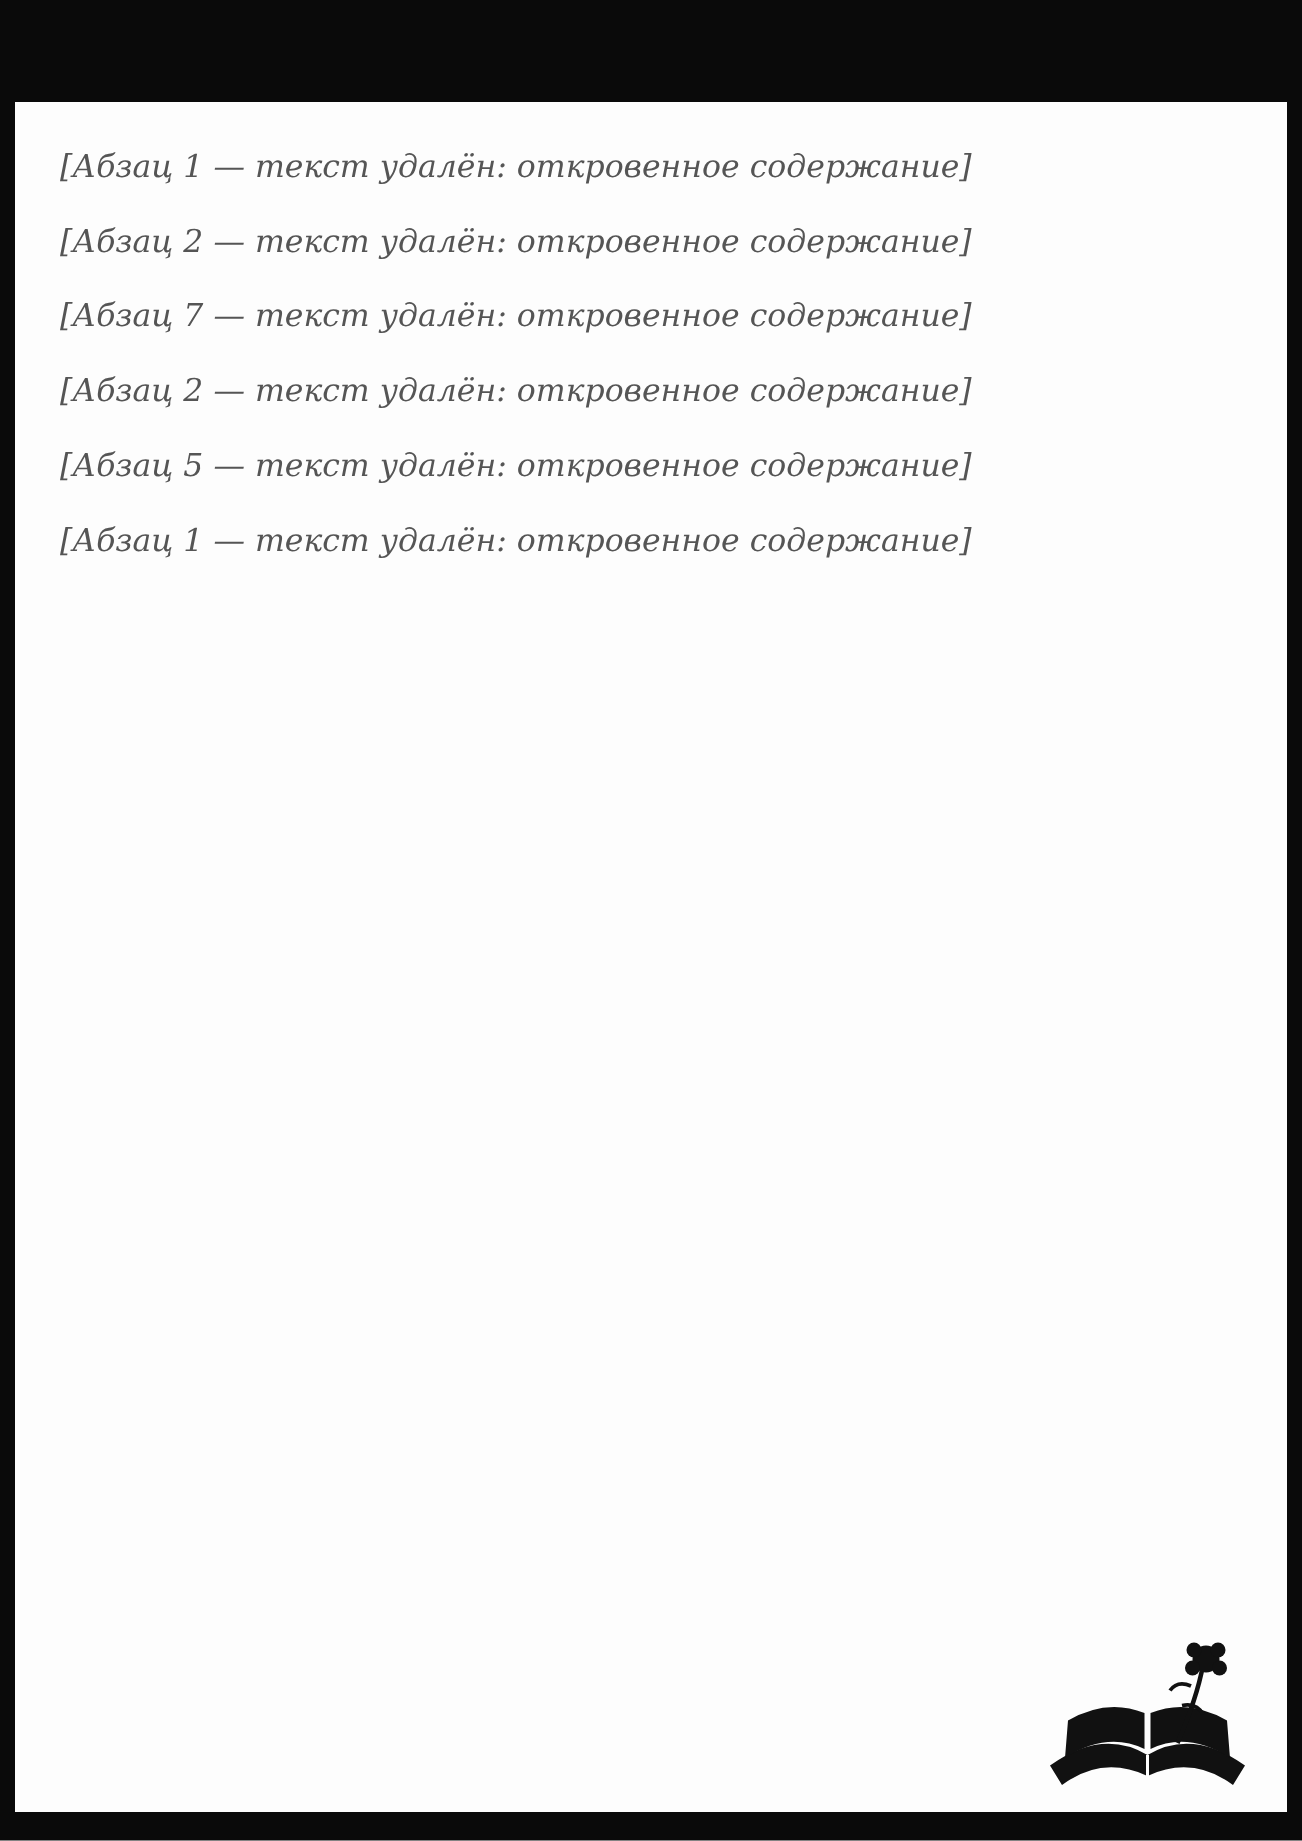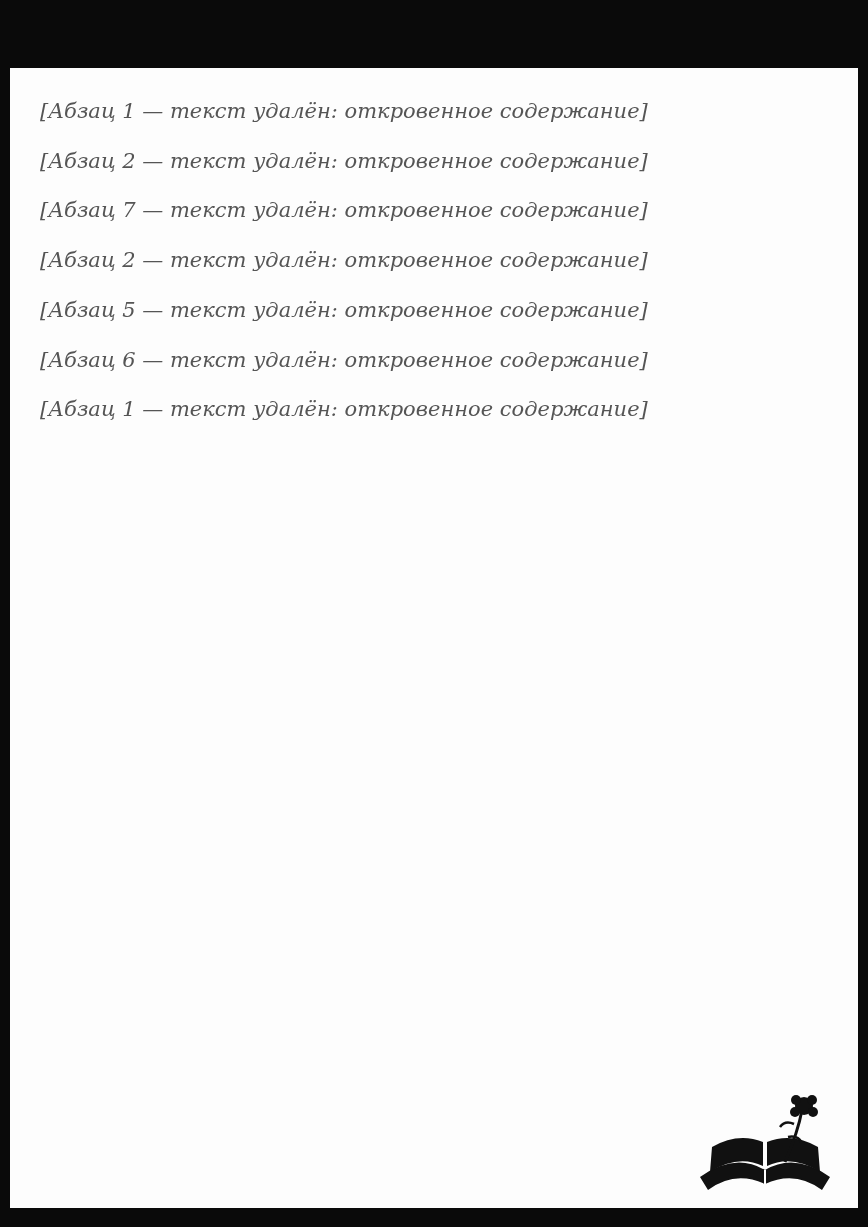--- a/index.html
+++ b/index.html
@@ -37,21 +37,20 @@
 </head>
 <body>
 
 <div class="page">
   <div class="text-block">
       <p class="redacted-note">[Абзац 1 — текст удалён: откровенное содержание]</p>
       <p class="redacted-note">[Абзац 2 — текст удалён: откровенное содержание]</p>
       <p class="redacted-note">[Абзац 7 — текст удалён: откровенное содержание]</p>
       <p class="redacted-note">[Абзац 2 — текст удалён: откровенное содержание]</p>
       <p class="redacted-note">[Абзац 5 — текст удалён: откровенное содержание]</p>
-      <p class="redacted-note">[Абзац 6 — текст удалён: откровенное содержание]</p>
       <p class="redacted-note">[Абзац 1 — текст удалён: откровенное содержание]</p>
     </div>
 
   <div class="emblem">
     <svg viewBox="0 0 150 110" width="150" height="110">
 
       <path d="M10 85 Q 45 60 75 78 Q 105 60 140 85 L 132 98 Q 105 78 75 92 Q 45 78 18 98 Z" fill="currentColor"></path>
       <path d="M75 78 L75 92" stroke="#fff" stroke-width="2"></path>
       <path d="M20 80 Q 48 62 73 74 L 73 50 Q 48 40 22 55 Z" fill="currentColor"></path>
       <path d="M130 80 Q 102 62 77 74 L 77 50 Q 102 40 128 55 Z" fill="currentColor"></path>

